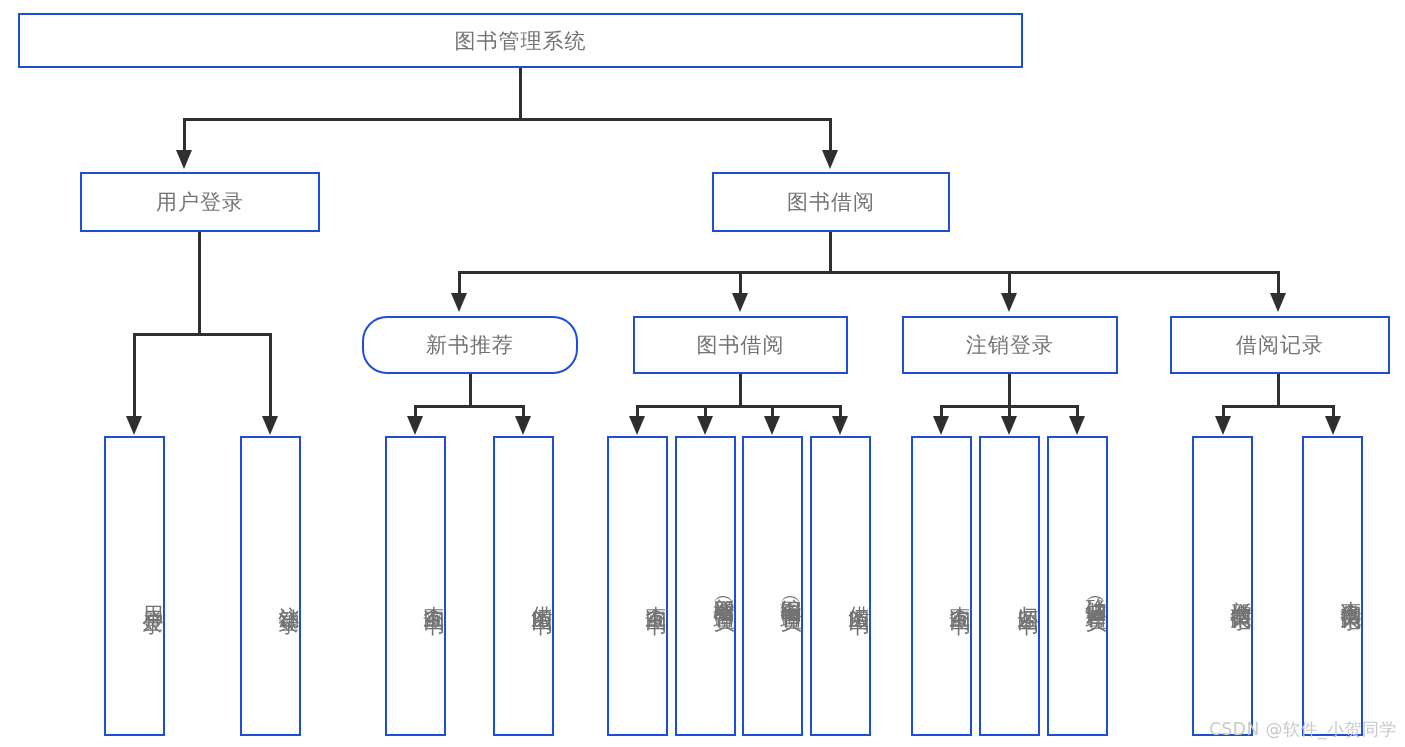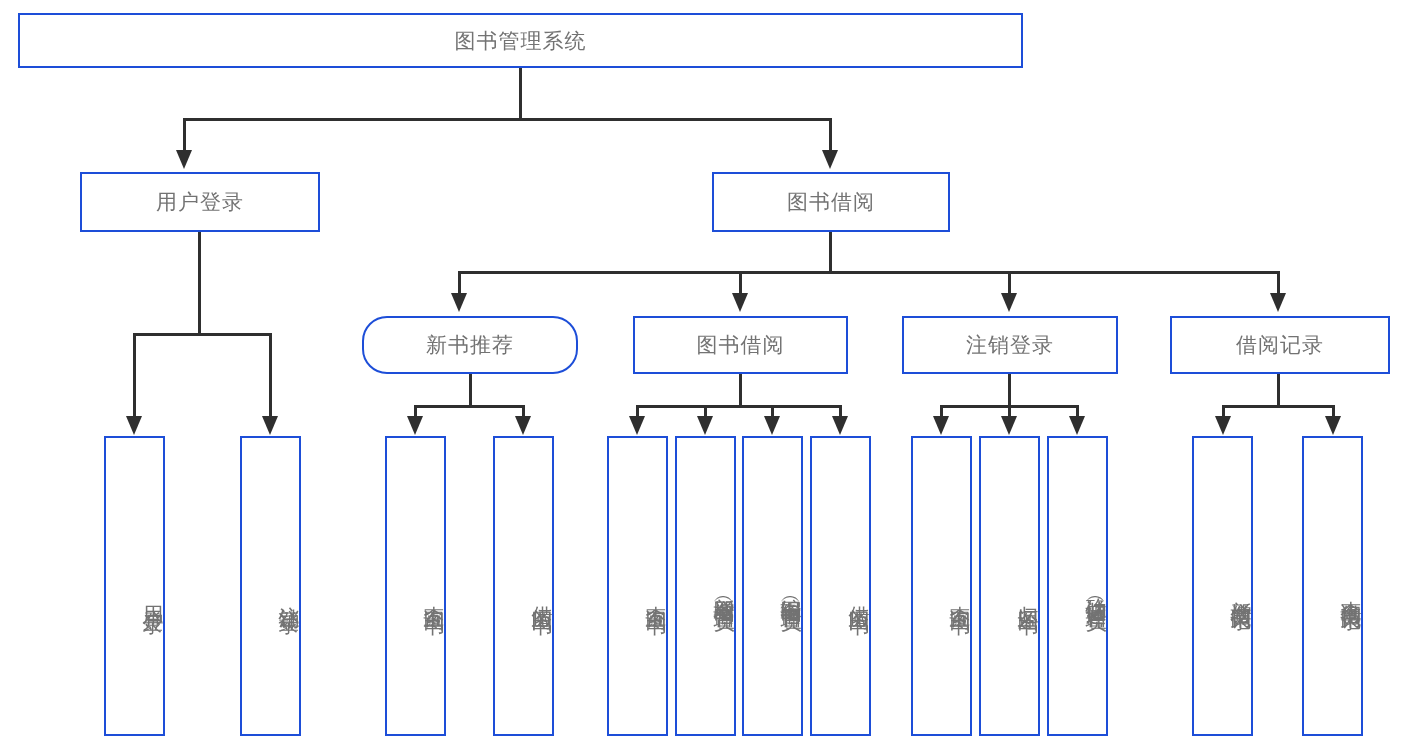--- a/index.html
+++ b/index.html
@@ -201,14 +201,15 @@
     <span>确认归还（管理员）</span>
   </div>
 
   <div class="node v tall" style="left:1192px; top:436px; width:61px; height:300px;">
     <span>新增借阅记录</span>
   </div>
   <div class="node v tall" style="left:1302px; top:436px; width:61px; height:300px;">
     <span>查询借阅记录</span>
   </div>
 
+  <div id="watermark">CSDN @软件_小贺同学</div>
 
 </div>
 
 </body></html>

